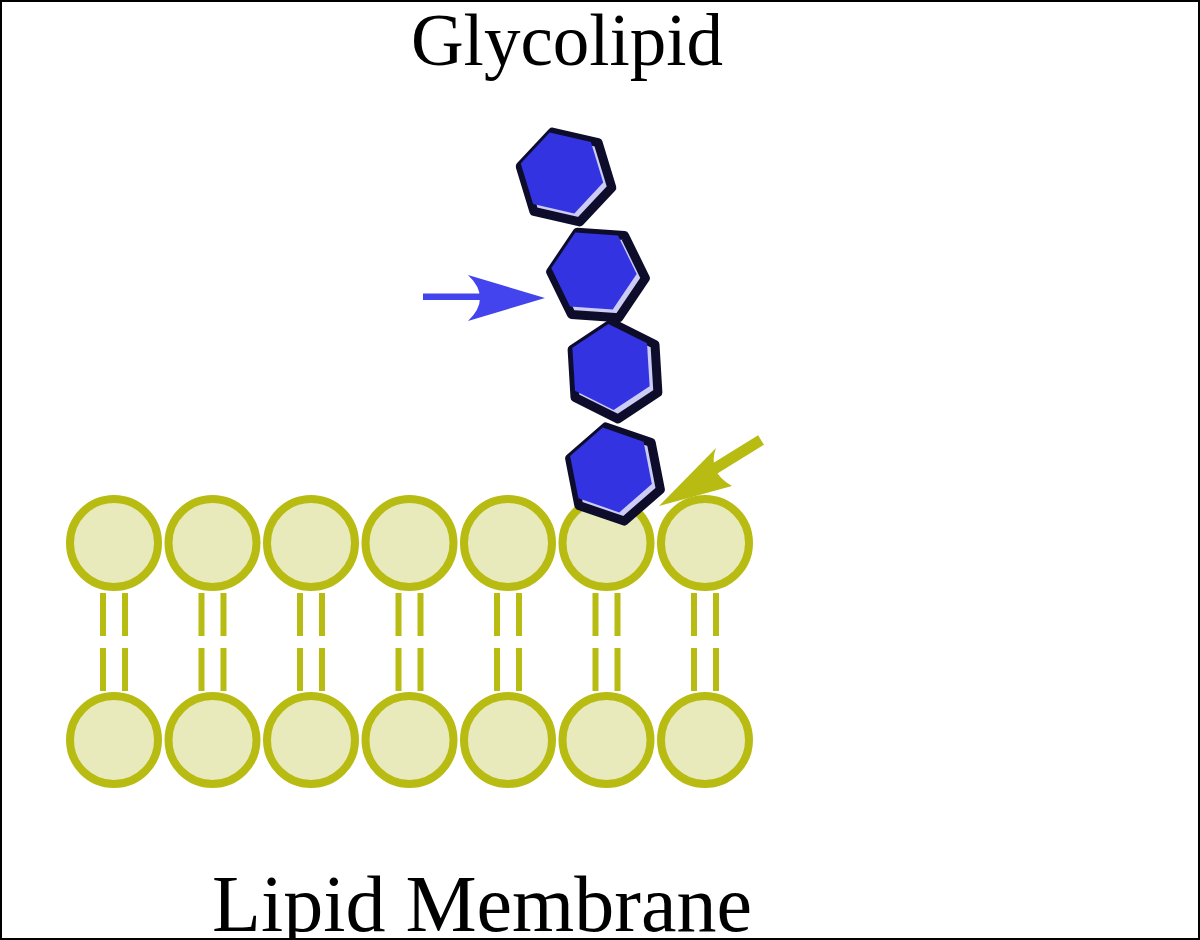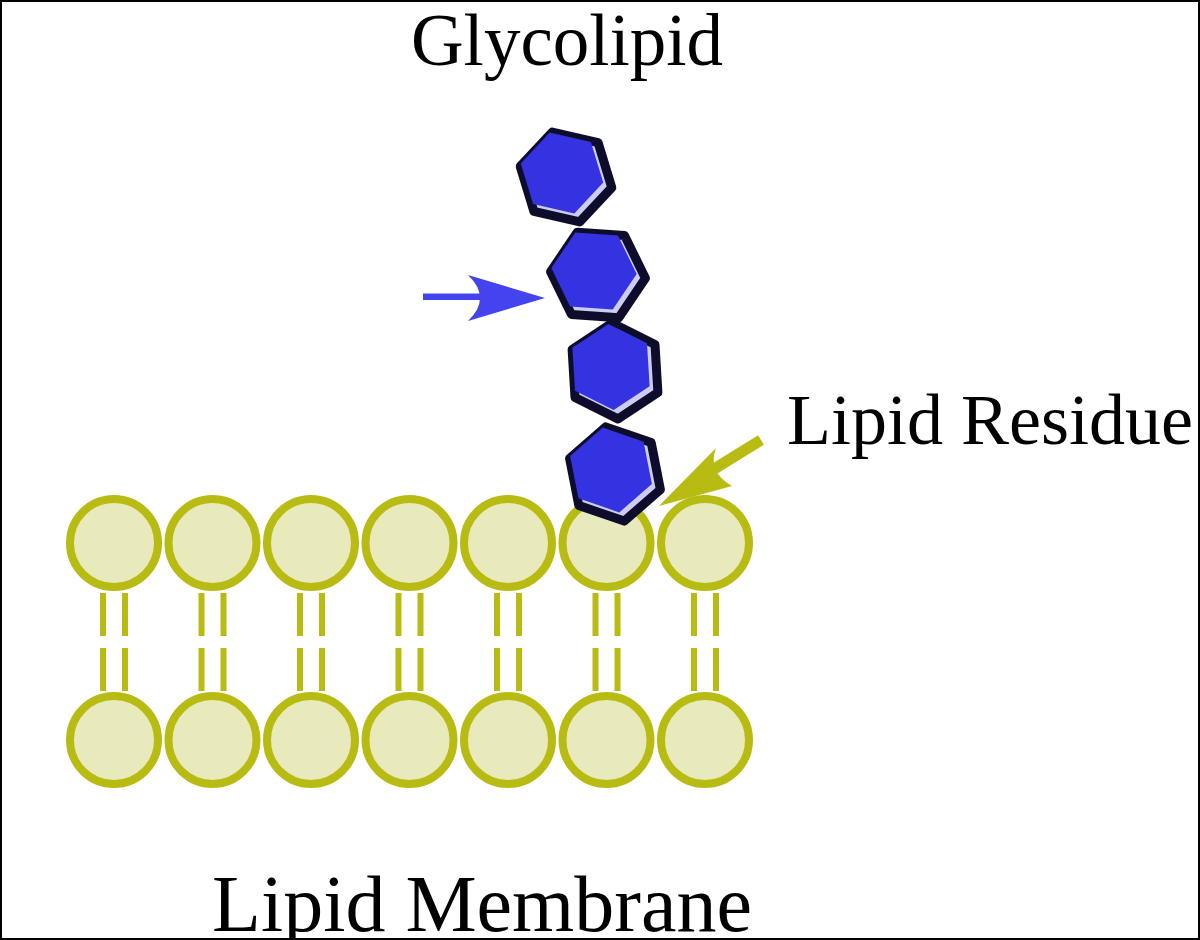--- a/index.html
+++ b/index.html
@@ -25,21 +25,20 @@
   .lipidres-lbl{ top:382px; left:785px; font-size:72px; }
   .membrane-lbl{ top:862px; left:480px; transform:translateX(-50%); font-size:80px; }
   svg { position:absolute; top:0; left:0; }
 </style>
 </head>
 <body>
 
 <div class="canvas">
 
   <div class="lbl title">Glycolipid</div>
-  <div class="lbl lipidres-lbl">Lipid Residue</div>
   <div class="lbl membrane-lbl">Lipid Membrane</div>
 
   <svg width="1196" height="936" viewBox="0 0 1196 936">
 
     <g id="membrane-layer">
         <line x1="101" x2="101" y1="591" y2="689" stroke="#b8bc12" stroke-width="6" stroke-dasharray="43 12"></line>
         <line x1="123" x2="123" y1="591" y2="689" stroke="#b8bc12" stroke-width="6" stroke-dasharray="43 12"></line>
         <circle cx="112" cy="541" r="44" fill="#e9eabc" stroke="#b8bc12" stroke-width="8"></circle>
         <circle cx="112" cy="738" r="44" fill="#e9eabc" stroke="#b8bc12" stroke-width="8"></circle>
         <line x1="199.5" x2="199.5" y1="591" y2="689" stroke="#b8bc12" stroke-width="6" stroke-dasharray="43 12"></line>

